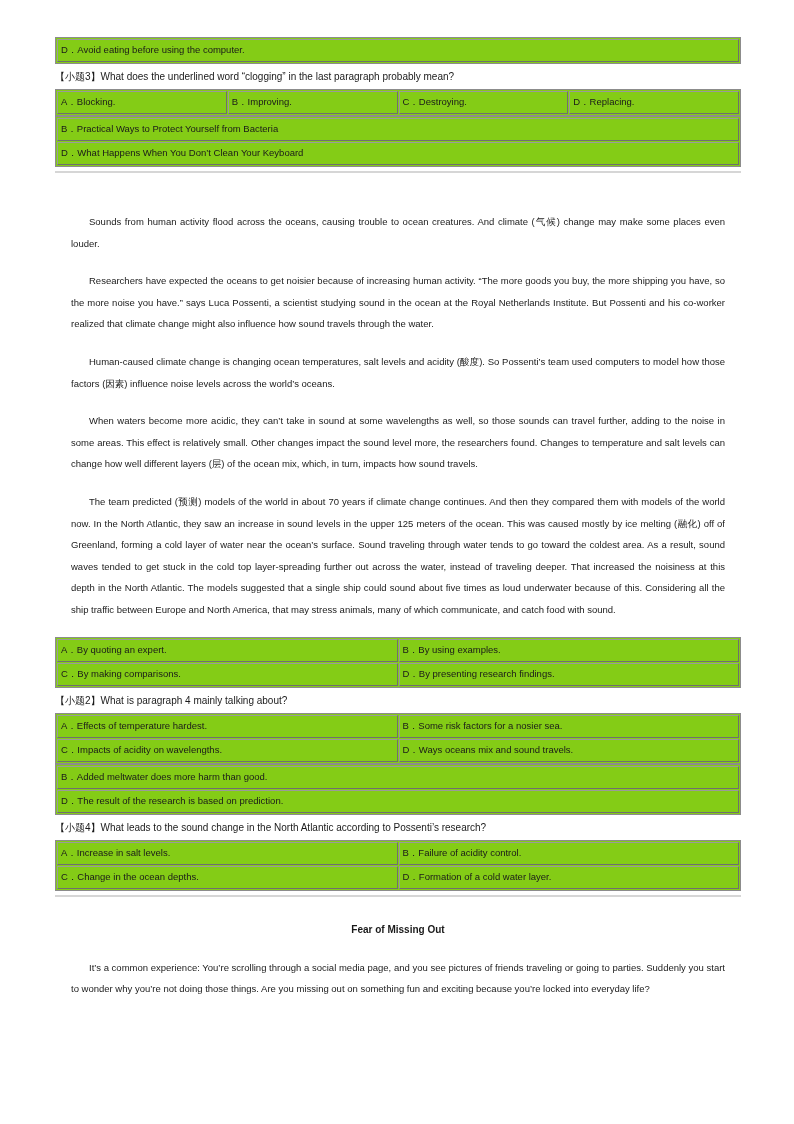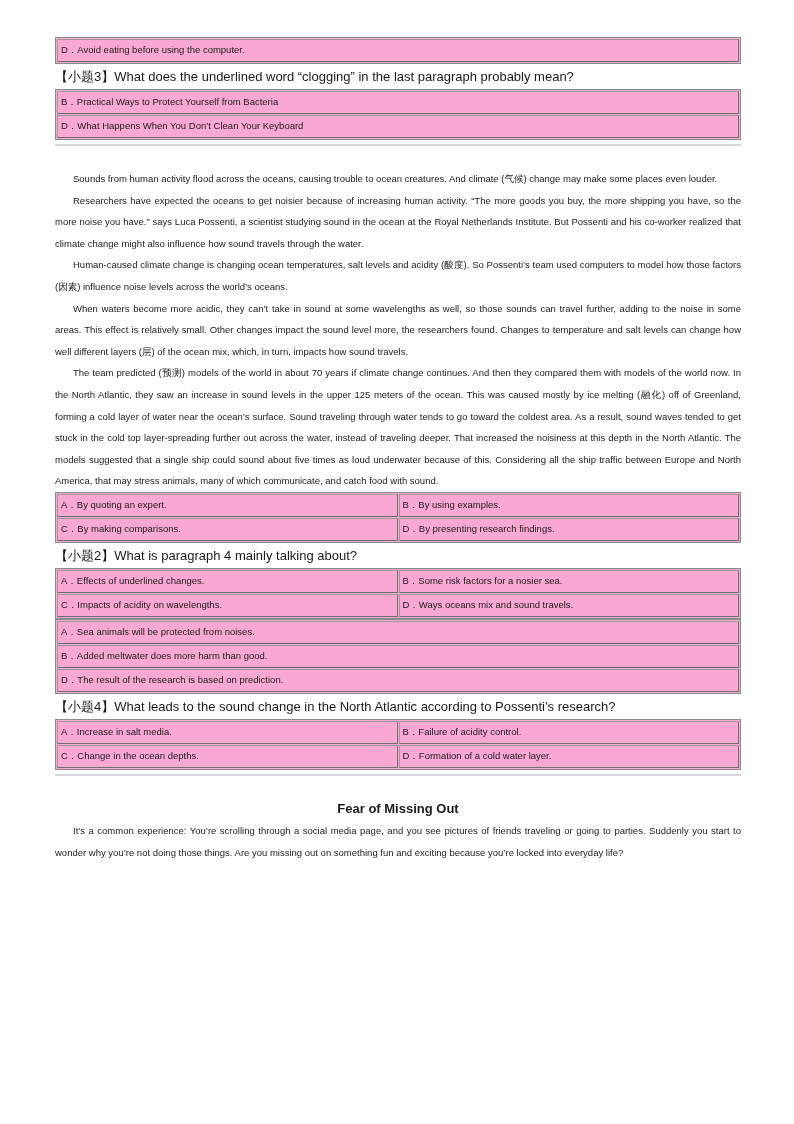--- a/index.html
+++ b/index.html
@@ -4,47 +4,57 @@
 <style>
   html, body { margin: 0; padding: 0; background: #ffffff; }
   body {
     width: 794px; height: 1124px; overflow: hidden; position: relative;
     font-family: "Liberation Sans", "DejaVu Sans", sans-serif;
     font-size: 9.5px; color: #1a1a1a;
   }
   .page { position: absolute; left: 55px; top: 0; width: 686px; }
   table.opts {
     width: 686px; border-collapse: separate; border-spacing: 1px;
-    border: 1px solid #8c8c8c; background: #f9a8d4; table-layout: fixed;
+    border: 1px solid #8c8c8c; background: #84cc16; table-layout: fixed;
   }
   table.opts td {
     border: 1px solid #6f6f6f; border-top-color: #9a9a9a; border-left-color: #9a9a9a;
     padding: 0 3px; height: 21px; vertical-align: middle; white-space: nowrap;
     overflow: hidden; font-size: 9.5px;
   }
-  .q { height: 25px; line-height: 25px; font-size: 13px; white-space: nowrap; }
+  .q { height: 25px; line-height: 25px; font-size: 10px; white-space: nowrap; }
   .sep { height: 0; border-top: 2px solid #d6d6d6; margin: 4px 0 0 0; }
-  .para { font-size: 9.5px; line-height: 21.6px; text-indent: 18px; margin: 0; text-align: justify; }
-  .title { text-align: center; font-weight: bold; font-size: 13px; height: 22px; line-height: 22px; }
+  .para { font-size: 9.5px; line-height: 21.6px; text-indent: 18px; margin: 16px; text-align: justify; }
+  .title { text-align: center; font-weight: bold; font-size: 10px; height: 22px; line-height: 22px; }
 </style>
 </head>
 <body>
 
 <div class="page">
 
   <div style="height:37px"></div>
   <table class="opts">
     <tbody>
         <tr>
           <td>D．Avoid eating before using the computer.</td>
         </tr>
   </tbody>
     </table>
 
   <div class="q">【小题3】What does the underlined word “clogging” in the last paragraph probably mean?</div>
+  <table class="opts">
+    <tbody>
+        <tr>
+      <td>A．Blocking.</td>
+      <td>B．Improving.</td>
+      <td>C．Destroying.</td>
+      <td>D．Replacing.</td>
+    </tr>
+  </tbody>
+    </table>
 
   <table class="opts">
     <tbody>
     <tr>
           <td>B．Practical Ways to Protect Yourself from Bacteria</td>
         </tr>
     <tr>
           <td>D．What Happens When You Don’t Clean Your Keyboard</td>
         </tr>
   </tbody>
@@ -70,49 +80,46 @@
       <td>C．By making comparisons.</td>
       <td>D．By presenting research findings.</td>
     </tr>
   </tbody>
     </table>
 
   <div class="q">【小题2】What is paragraph 4 mainly talking about?</div>
   <table class="opts">
     <tbody>
         <tr>
-      <td>A．Effects of underlined changes.</td>
+      <td>A．Effects of temperature hardest.</td>
       <td>B．Some risk factors for a nosier sea.</td>
     </tr>
     <tr>
       <td>C．Impacts of acidity on wavelengths.</td>
       <td>D．Ways oceans mix and sound travels.</td>
     </tr>
   </tbody>
     </table>
 
   <table class="opts">
     <tbody>
-        <tr>
-          <td>A．Sea animals will be protected from noises.</td>
-        </tr>
     <tr>
           <td>B．Added meltwater does more harm than good.</td>
         </tr>
     <tr>
           <td>D．The result of the research is based on prediction.</td>
         </tr>
   </tbody>
     </table>
 
   <div class="q">【小题4】What leads to the sound change in the North Atlantic according to Possenti’s research?</div>
   <table class="opts">
     <tbody>
         <tr>
-      <td>A．Increase in salt media.</td>
+      <td>A．Increase in salt levels.</td>
       <td>B．Failure of acidity control.</td>
     </tr>
     <tr>
       <td>C．Change in the ocean depths.</td>
       <td>D．Formation of a cold water layer.</td>
     </tr>
   </tbody>
     </table>
   <div class="sep"></div>
 

